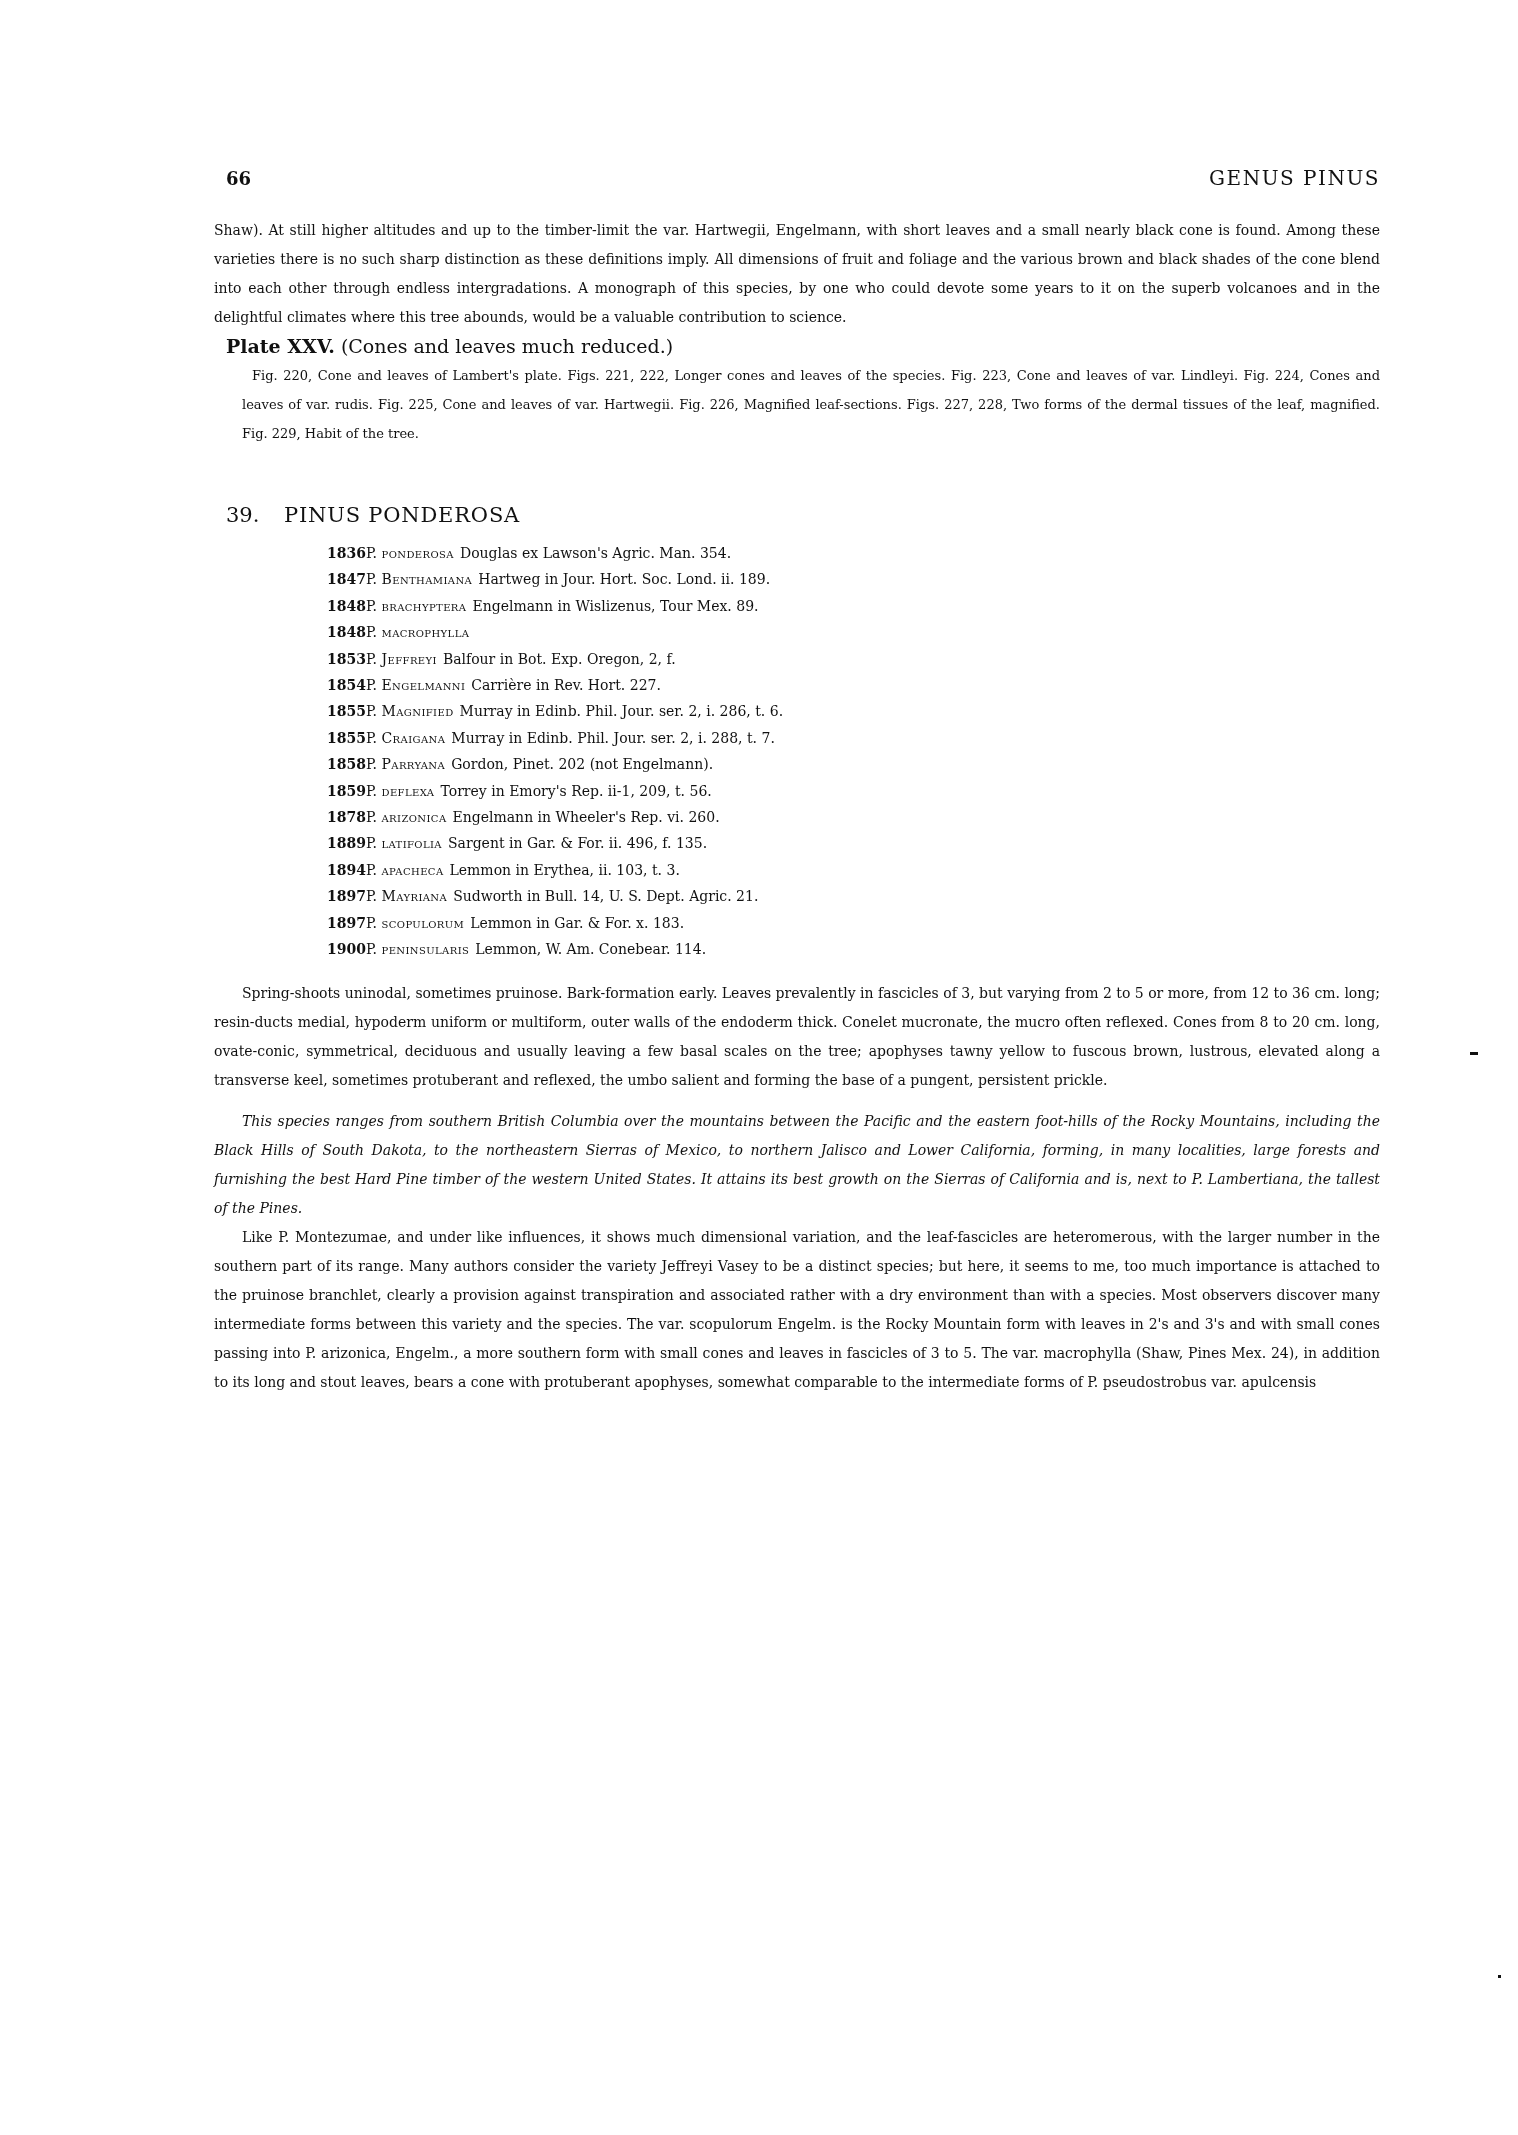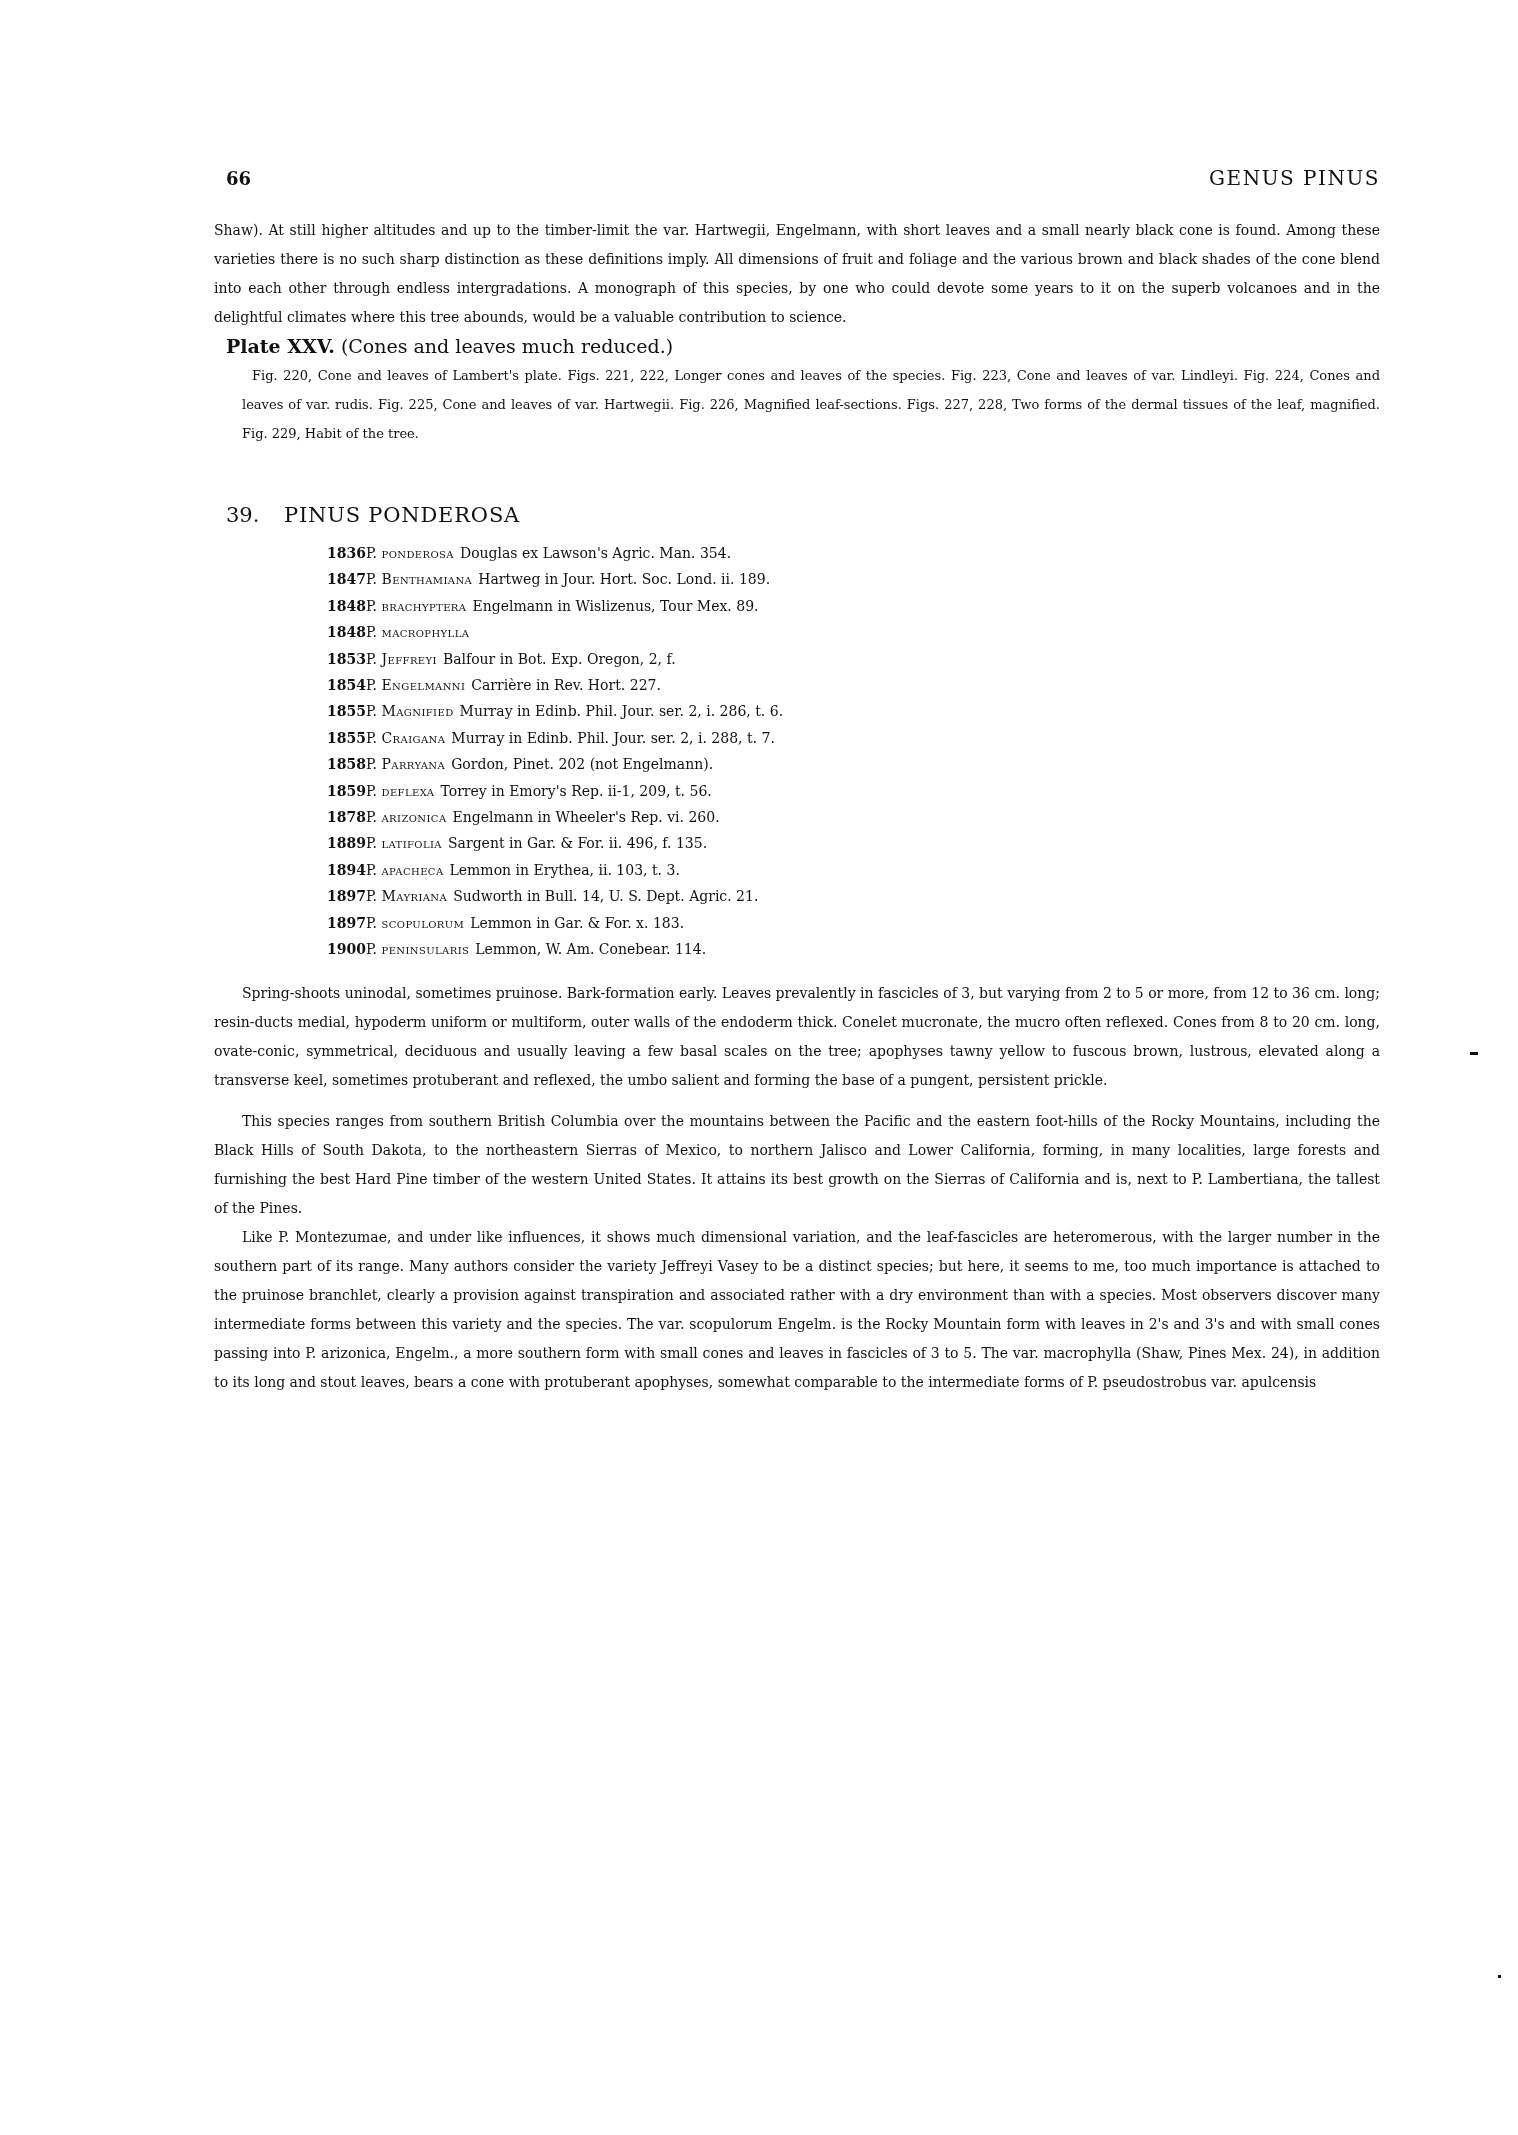--- a/index.html
+++ b/index.html
@@ -18,21 +18,21 @@
   .plate-figs { padding-left: 28px; font-size: 13px; line-height: 29px; text-align: justify; text-indent: 28px; margin-left: -28px; padding-left: 0; margin-left: 28px; text-indent: 10px; }
   .species-heading { margin-top: 52px; font-size: 21px; line-height: 30px; }
   .species-heading .num { display: inline-block; width: 58px; margin-left: 12px; }
   .species-heading .name { letter-spacing: 0.8px; }
   .synonymy { margin-top: 10px; margin-left: 70px; }
   .syn-row { display: flex; font-size: 14px; line-height: 26.4px; white-space: nowrap; text-align: right; }
   .syn-year { width: 82px; font-weight: bold; }
   .syn-name { font-variant: small-caps; letter-spacing: 0.4px; }
   .syn-cite { margin-left: 6px; }
   .para { margin-top: 16px; }
-  .para2 { margin-top: 12px; }
+  .para2 { margin-top: 12px; font-style: italic; }
   .artifact { position: absolute; width: 8px; height: 3px; background: #111; }
 </style>
 </head>
 <body>
 
 <div class="page">
 
   <div class="running-head">
     <span class="pageno">66</span>
     <span class="title">GENUS PINUS</span>

